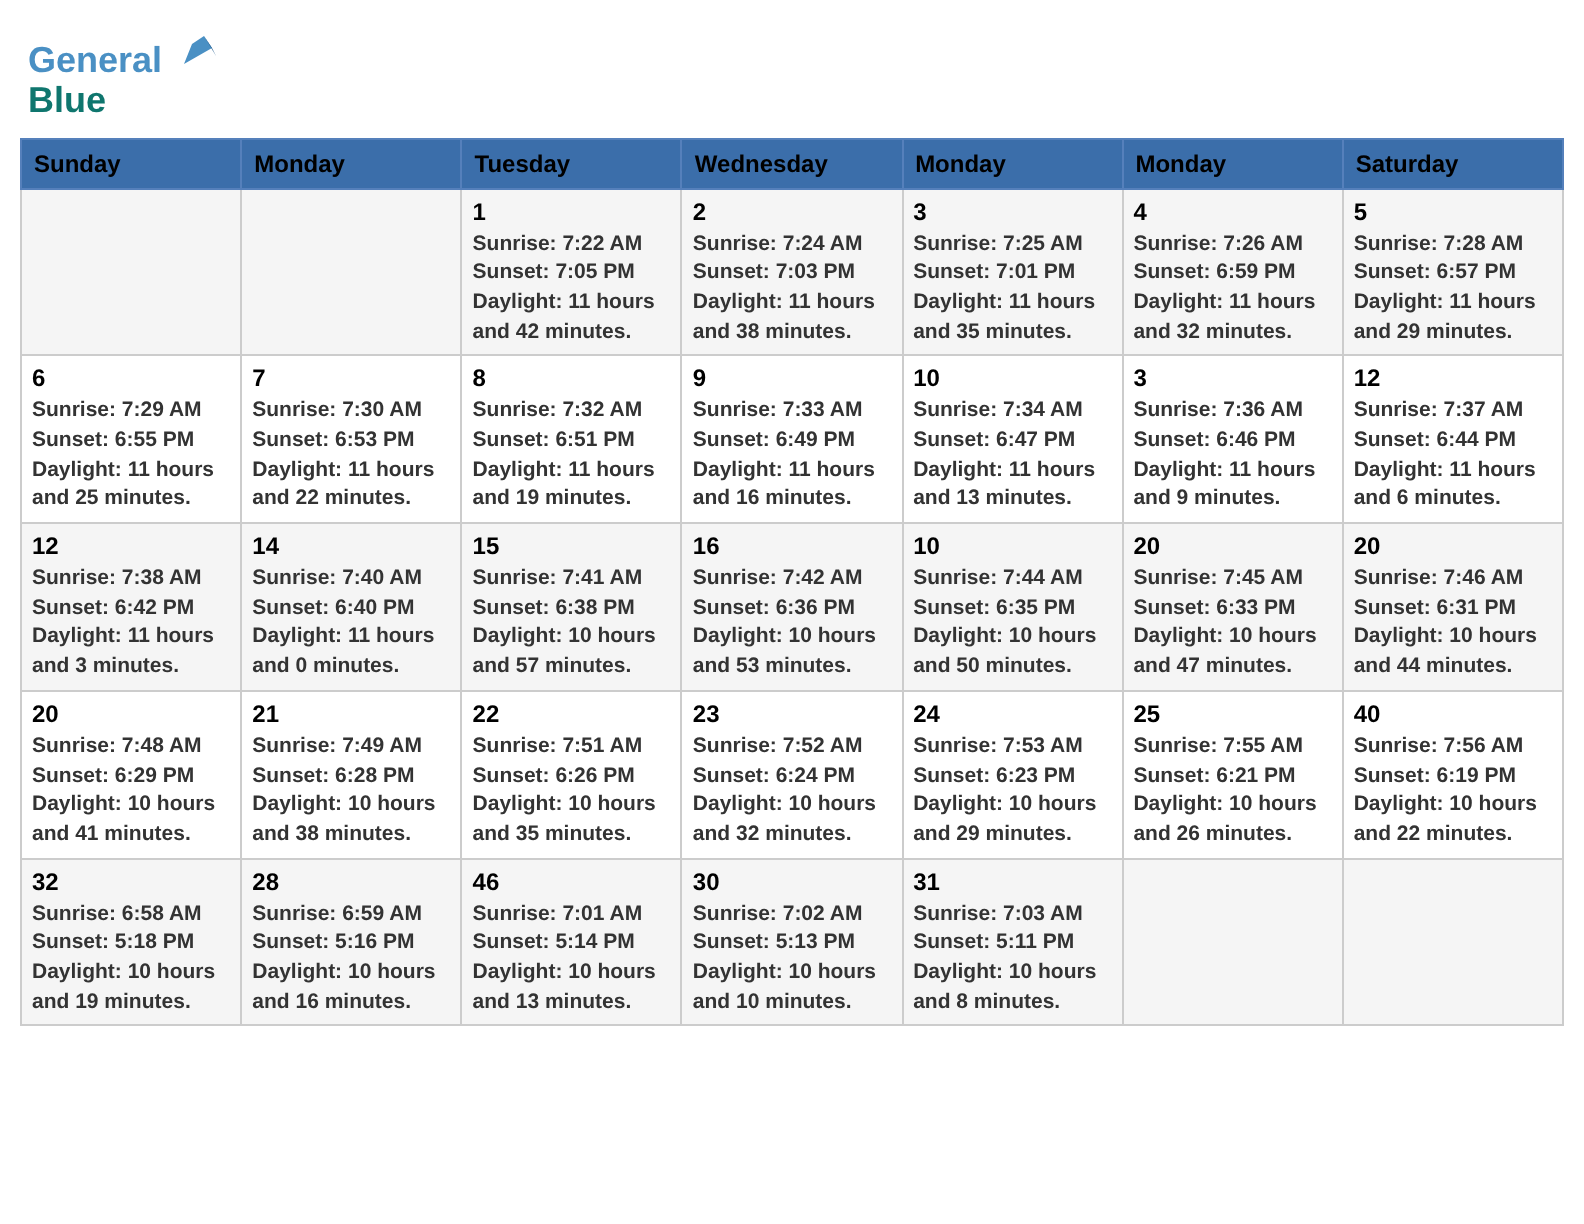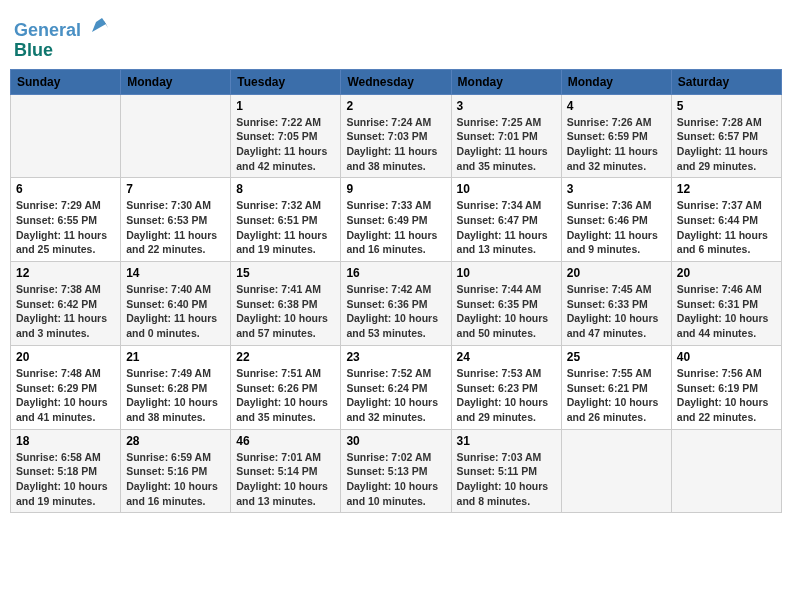--- a/index.html
+++ b/index.html
@@ -232,21 +232,21 @@
           <span class="day-num">25</span>
           <div class="day-info">Sunrise: 7:55 AM<br>Sunset: 6:21 PM<br>Daylight: 10 hours and 26 minutes.</div>
         </td>
         <td>
           <span class="day-num">40</span>
           <div class="day-info">Sunrise: 7:56 AM<br>Sunset: 6:19 PM<br>Daylight: 10 hours and 22 minutes.</div>
         </td>
       </tr>
       <tr>
         <td>
-          <span class="day-num">18</span>
+          <span class="day-num">32</span>
           <div class="day-info">Sunrise: 6:58 AM<br>Sunset: 5:18 PM<br>Daylight: 10 hours and 19 minutes.</div>
         </td>
         <td>
           <span class="day-num">28</span>
           <div class="day-info">Sunrise: 6:59 AM<br>Sunset: 5:16 PM<br>Daylight: 10 hours and 16 minutes.</div>
         </td>
         <td>
           <span class="day-num">46</span>
           <div class="day-info">Sunrise: 7:01 AM<br>Sunset: 5:14 PM<br>Daylight: 10 hours and 13 minutes.</div>
         </td>

